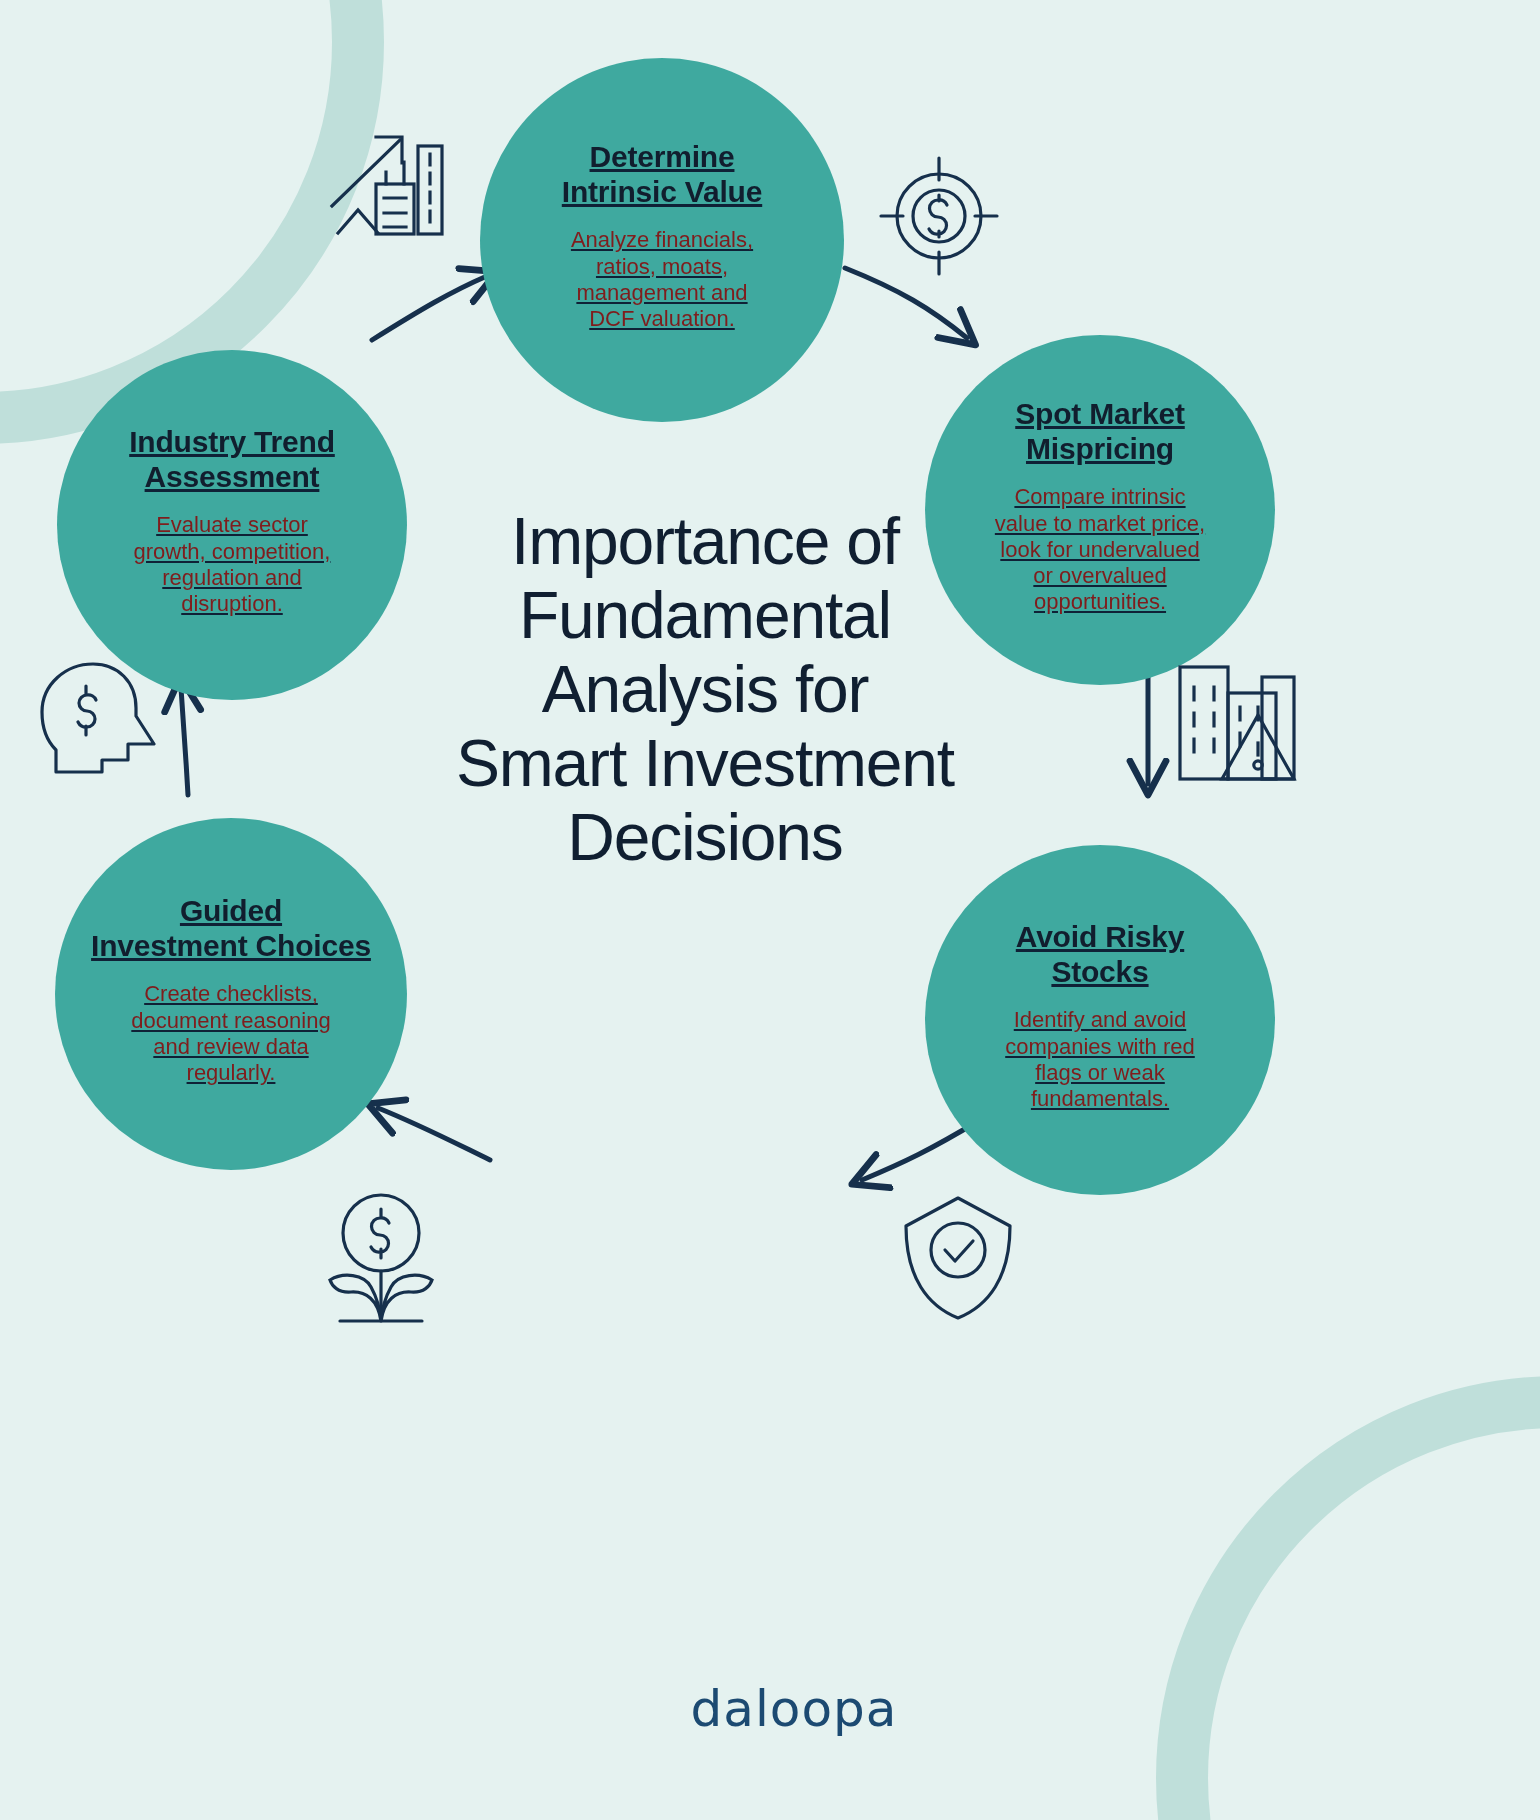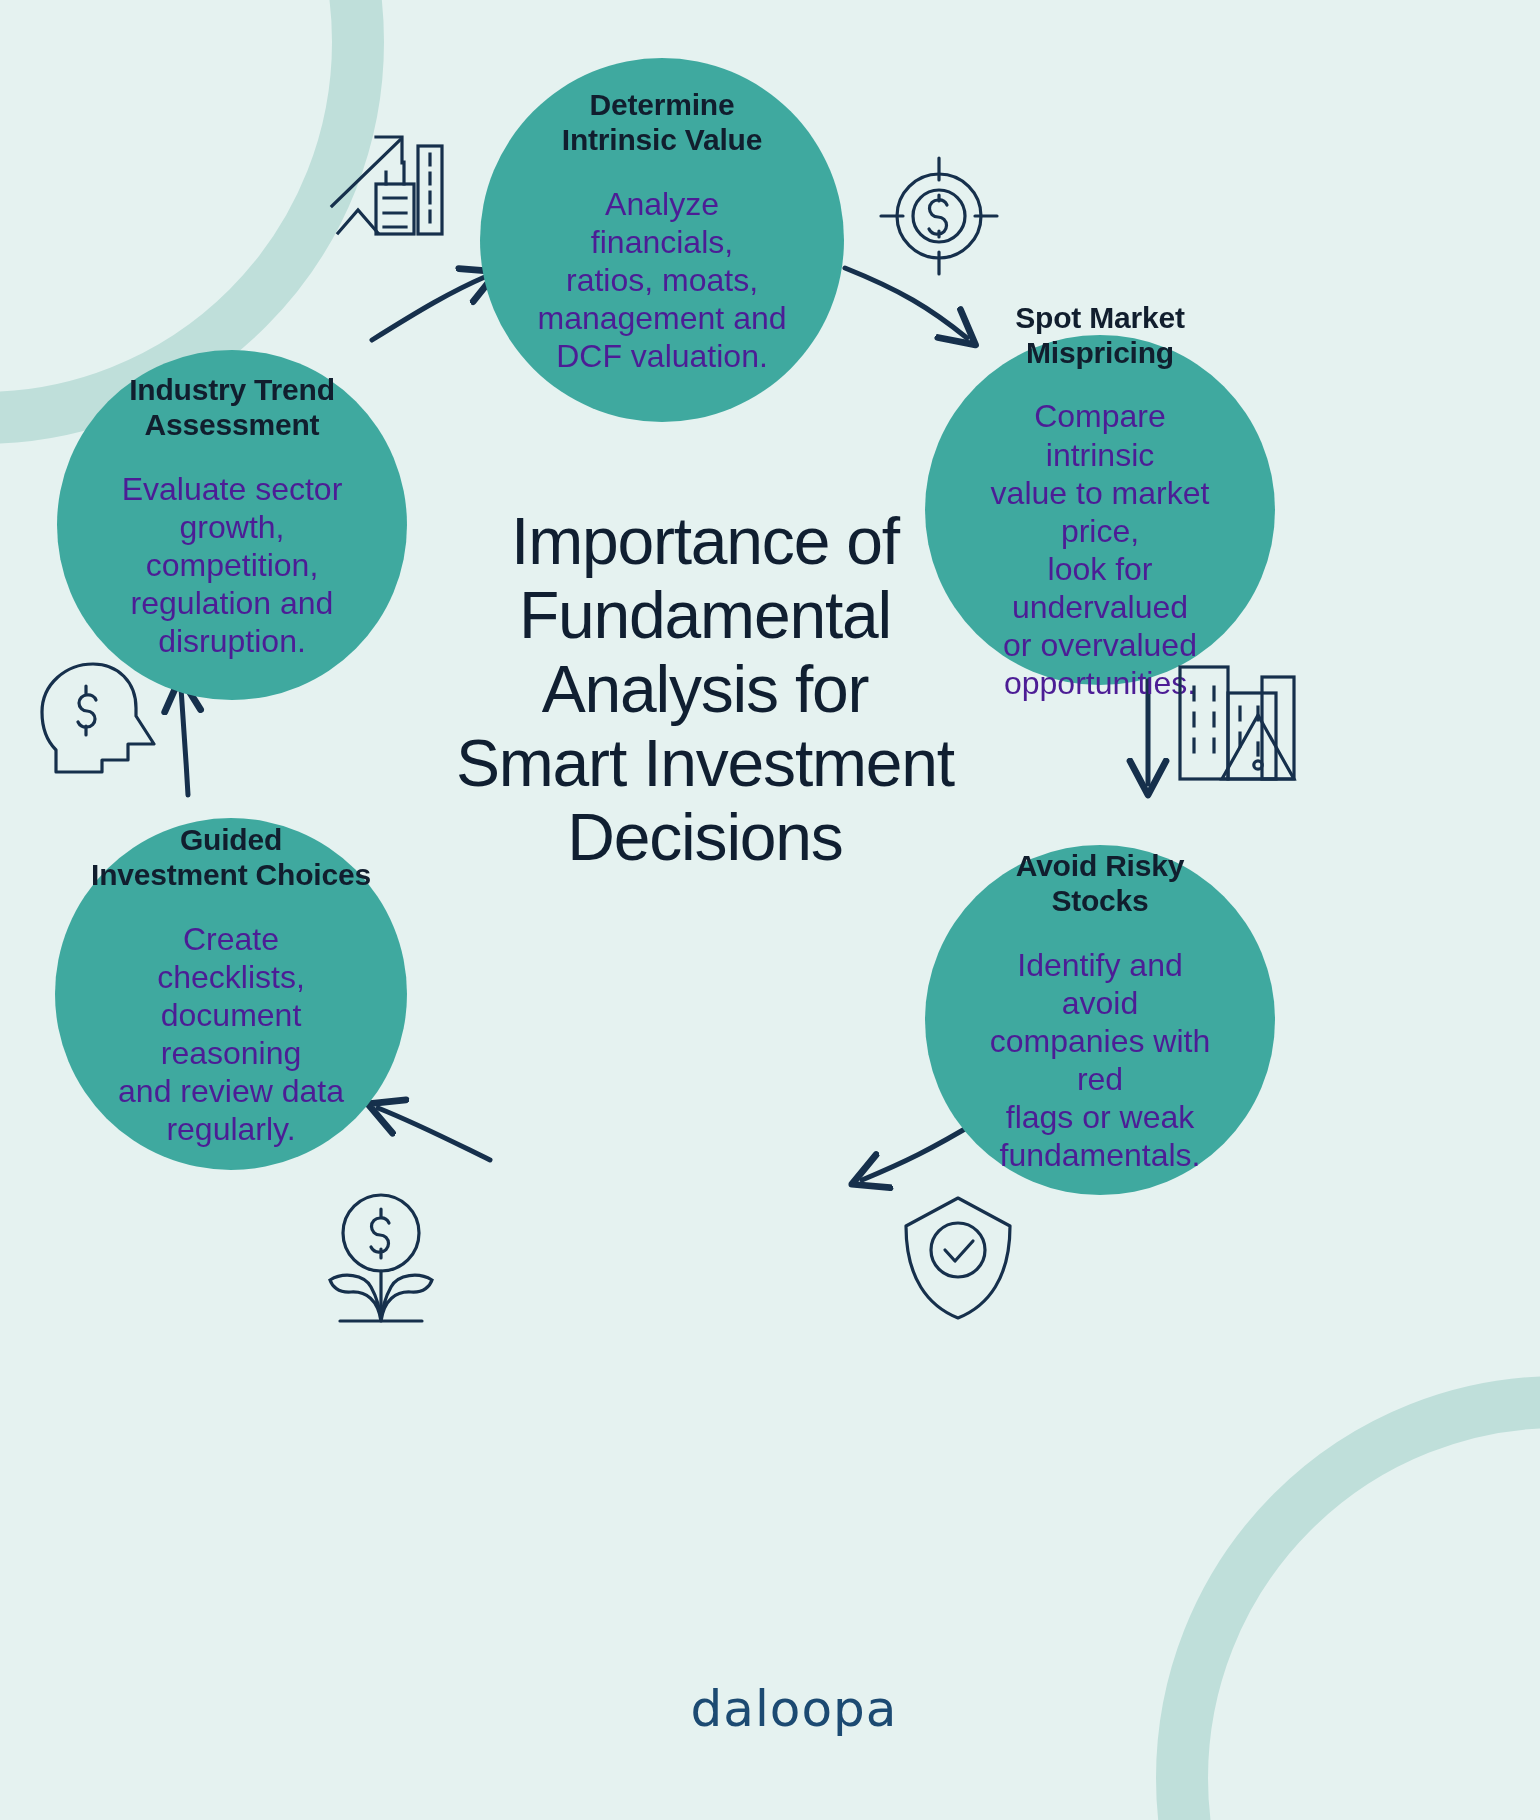--- a/index.html
+++ b/index.html
@@ -23,35 +23,36 @@
     position:absolute;
     border-radius:50%;
     background:#3fa99f;
     display:flex;
     flex-direction:column;
     align-items:center;
     justify-content:center;
     text-align:center;
     box-sizing:border-box;
     padding:0 34px;
+    text-decoration:underline;
   }
   .node .n-title{
     font-weight:bold;
     font-size:30px;
     line-height:1.16;
     letter-spacing:-0.2px;
     margin:0 0 10px 0;
     color:#111e2e;
     white-space:pre-line;
   }
   .node .n-desc{
-    font-size:32px;
+    font-size:22px;
     line-height:1.19;
-    margin:17px;
-    color:#4c1d95;
+    margin:8px;
+    color:#7f1d1d;
     white-space:pre-line;
   }
 
   #node-0{left:480px;top:58px;width:364px;height:364px;}
   #node-1{left:925px;top:335px;width:350px;height:350px;}
   #node-2{left:925px;top:845px;width:350px;height:350px;}
   #node-3{left:485px;top:1060px;width:354px;height:354px;}
   #node-4{left:55px;top:818px;width:352px;height:352px;}
   #node-5{left:57px;top:350px;width:350px;height:350px;}
 

